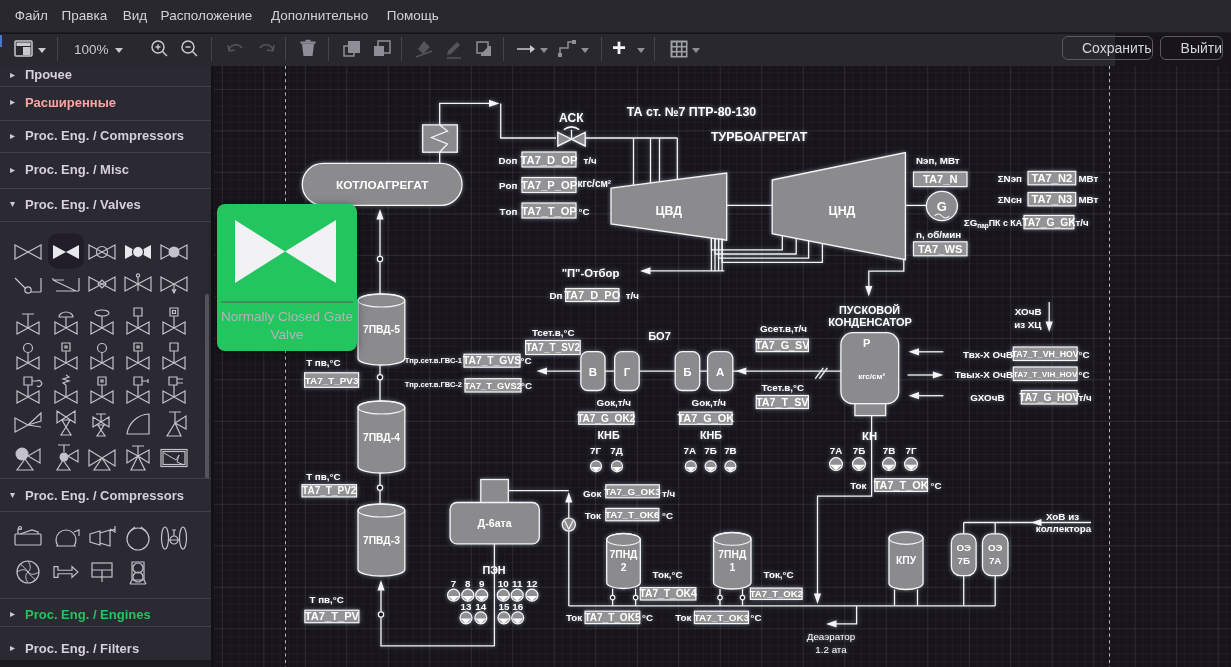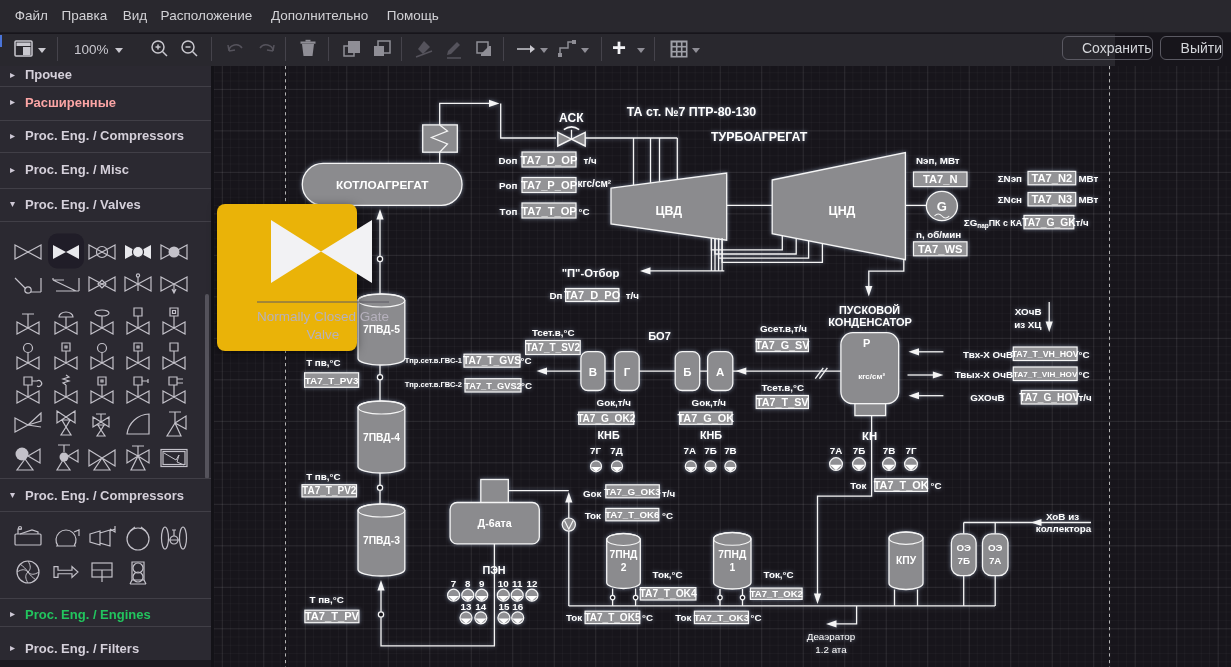--- a/index.html
+++ b/index.html
@@ -10,21 +10,21 @@
 #canvas { position:absolute; left:211px; top:66px; width:1020px; height:601px;
   background-color:#17151b;
   background-image:
     linear-gradient(rgba(255,255,255,0.07) 1px, transparent 1px),
     linear-gradient(90deg, rgba(255,255,255,0.07) 1px, transparent 1px),
     linear-gradient(rgba(255,255,255,0.028) 1px, transparent 1px),
     linear-gradient(90deg, rgba(255,255,255,0.028) 1px, transparent 1px);
   background-size: 41.5px 41.5px, 41.5px 41.5px, 8.3px 8.3px, 8.3px 8.3px;
   background-position: 10.8px 22.9px, 10.8px 22.9px, 2.5px 6.3px, 2.5px 6.3px; }
 .btn { position:absolute; top:2px; height:24px; border:1.5px solid #5a5962; border-radius:6px; color:#d5d7db; font-size:14px; text-align:right; line-height:22px; }
-#tooltip { position:absolute; left:217px; top:204px; width:140px; height:147px; background:#eab308; border-radius:8px; box-shadow:0 2px 10px rgba(0,0,0,0.5);padding-left:36px; }
+#tooltip { position:absolute; left:217px; top:204px; width:140px; height:147px; background:#22c55e; border-radius:8px; box-shadow:0 2px 10px rgba(0,0,0,0.5); }
 </style></head>
 <body>
 <div style="position:absolute;left:0;top:35px;width:2px;height:12px;background:#4a74d8;z-index:5"></div>
 <div id="menubar">
 <span style="left:14.8px">Файл</span>
     <span style="left:61.6px">Правка</span>
     <span style="left:122.8px">Вид</span>
     <span style="left:160.6px">Расположение</span>
     <span style="left:271px">Дополнительно</span>
     <span style="left:386.7px">Помощь</span>

